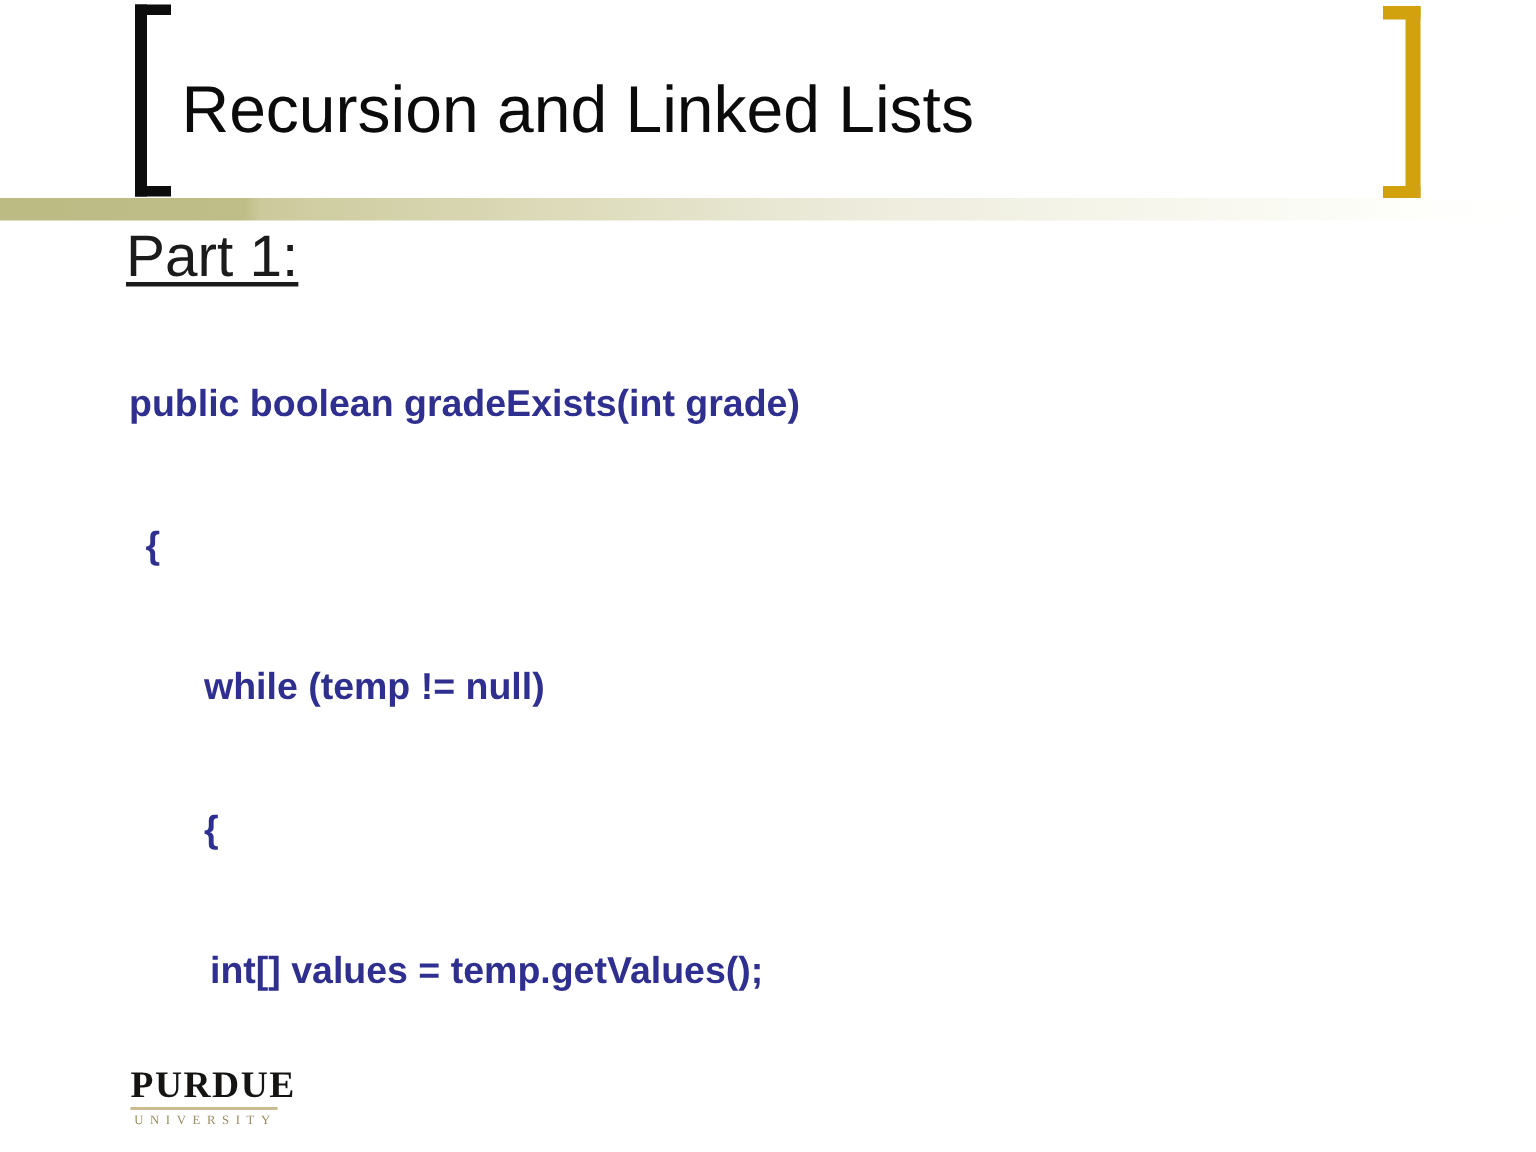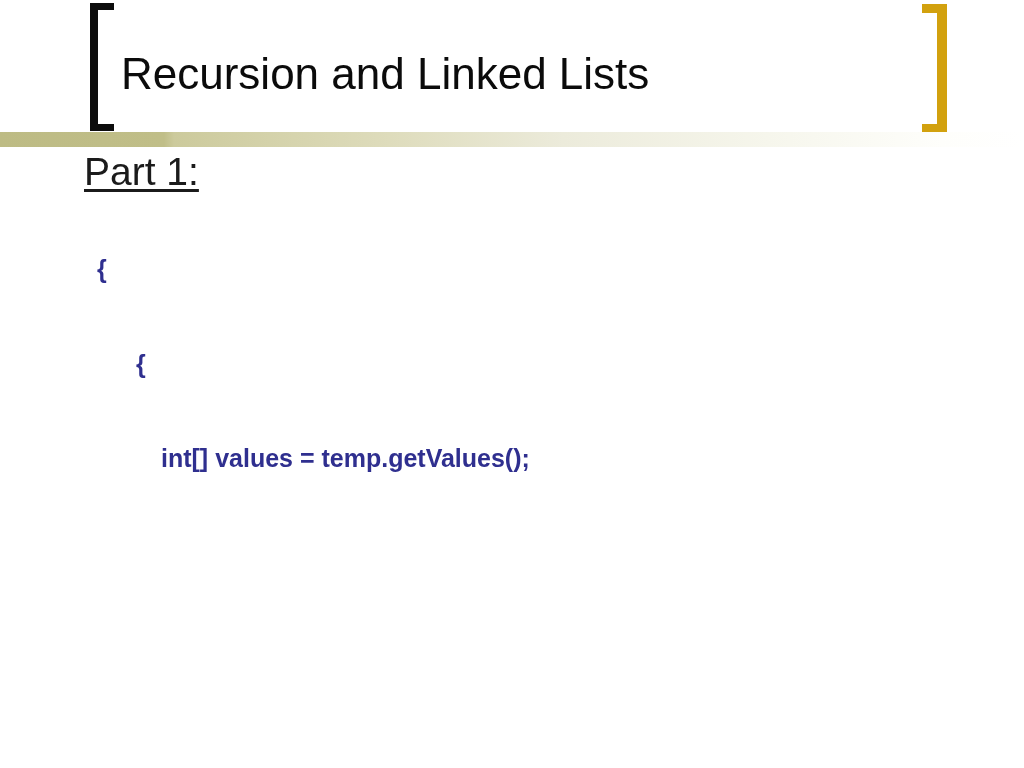--- a/index.html
+++ b/index.html
@@ -57,21 +57,21 @@
   .code {
     position:absolute; left:86px; top:193px;
     color:var(--code-navy,#2F2F8F);
     font-weight:bold; font-size:25px;
     white-space:pre;
   }
   .code .line { height:36.5px; line-height:36.5px; }
   .ind0 { margin-left:0; }
   .ind1 { margin-left:11px; }
   .ind2 { margin-left:50px; }
-  .ind3 { margin-left:75px; }
+  .ind3 { margin-left:54px; }
 
   .logo { position:absolute; left:87px; top:711px; width:98px; text-align:center; }
   .logo .wordmark {
     font-family:"Liberation Serif", serif;
     font-weight:bold; font-size:25px; line-height:1;
     letter-spacing:1px; color:#151413;
     text-transform:uppercase; white-space:nowrap;
   }
   .logo .rule { height:2px; background:#C9BC92; margin:2px 0 2px 0; }
   .logo .sub {
@@ -90,27 +90,34 @@
   <div class="bracket bracket-left"></div>
   <div class="bracket bracket-right"></div>
 
   <div class="title">Recursion and Linked Lists</div>
 
   <div class="separator"></div>
 
   <div class="heading">Part 1:</div>
 
   <div class="code">
+    <div class="line ind0">public boolean gradeExists(int grade)</div>
     <div class="line ind1">{</div>
+    <div class="line ind2">while (temp != null)</div>
     <div class="line ind2">{</div>
     <div class="line ind3">int[] values = temp.getValues();</div>
     
     
     
     
     
     
     
     
   </div>
 
+  <div class="logo">
+    <div class="wordmark">PURDUE</div>
+    <div class="rule"></div>
+    <div class="sub">UNIVERSITY</div>
+  </div>
 
 </div>
 
 </body></html>

